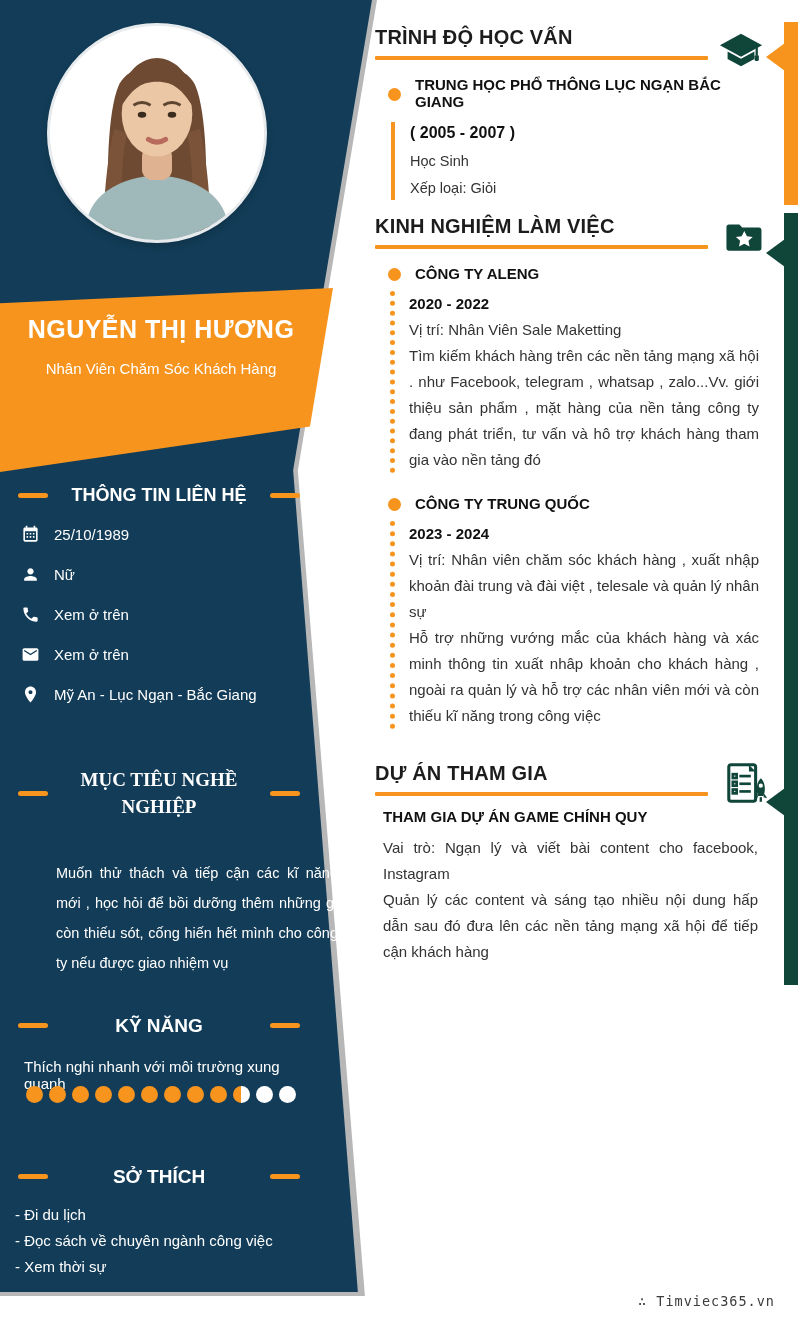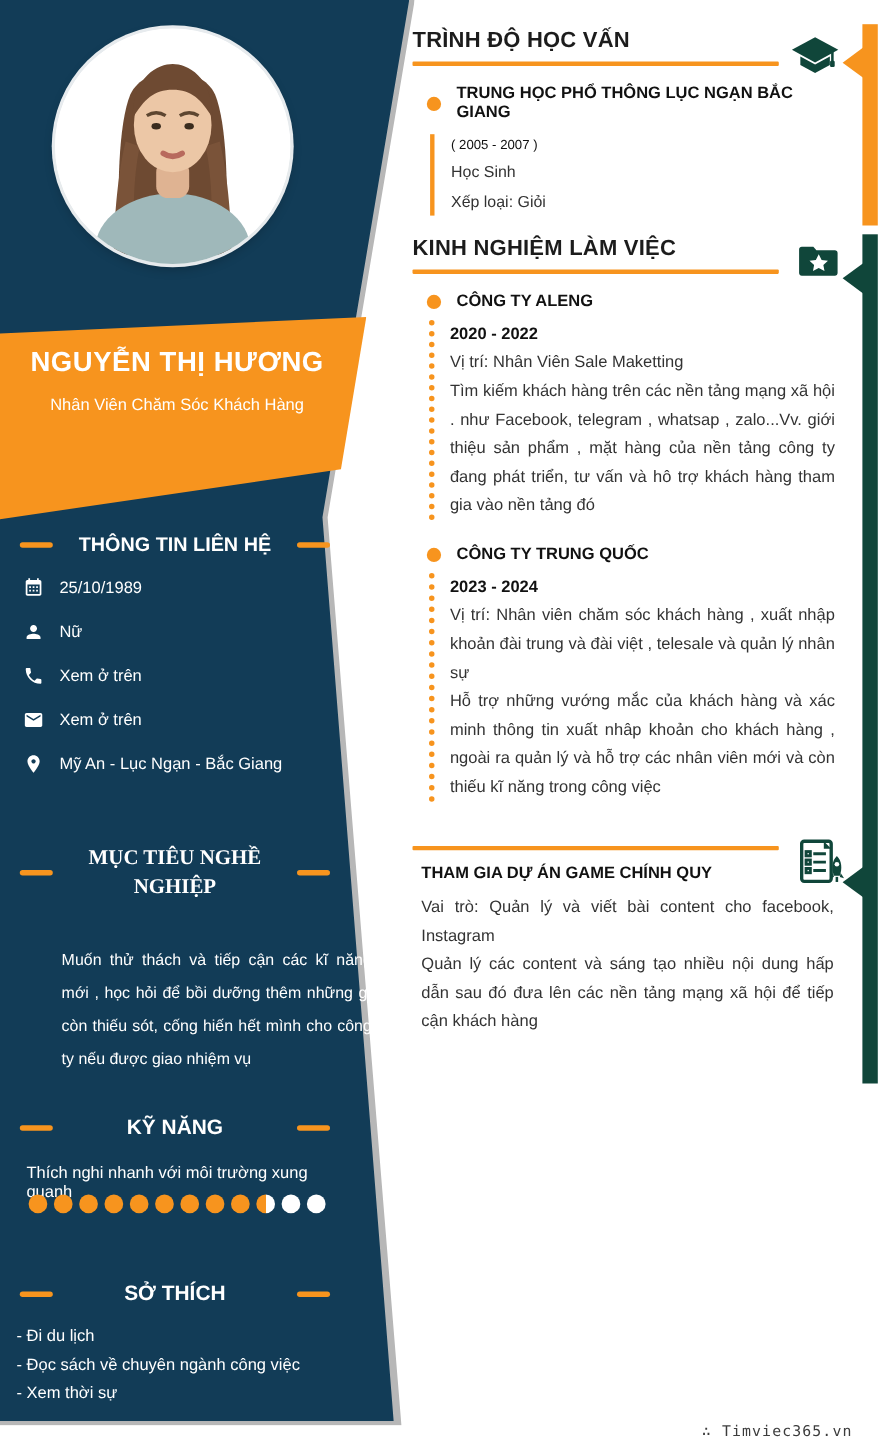--- a/index.html
+++ b/index.html
@@ -58,21 +58,21 @@
   .sdot.full{background:var(--orange);}
   .sdot.half{background:linear-gradient(90deg,var(--orange) 50%,#fff 50%);}
   .sdot.empty{background:#fff;}
   .hobby-list{position:absolute;left:15px;top:1202px;color:#fff;font-size:15px;line-height:26px;}
   .sec{position:absolute;left:375px;width:385px;}
   .sec-head{font-size:20px;font-weight:bold;color:var(--ink);letter-spacing:.2px;}
   .sec-rule{width:333px;height:4px;background:var(--orange);margin-top:7px;border-radius:1px;}
   .bullet-row{display:flex;align-items:center;gap:14px;margin-left:13px;font-weight:bold;font-size:15px;color:#111;}
   .bdot{width:13px;height:13px;border-radius:50%;background:var(--orange);flex:0 0 auto;margin-top:2px;}
   .edu-body{border-left:4px solid var(--orange);margin-left:16px;padding-left:15px;margin-top:12px;padding-top:2px;padding-bottom:4px;}
-  .edu-years{font-weight:normal;font-size:12px;color:#111;}
+  .edu-years{font-weight:bold;font-size:16px;color:#111;}
   .edu-line{font-size:14.5px;margin-top:11px;color:#333;}
   .job{margin-top:16px;}
   .job-body{border-left:5px dotted var(--orange);margin-left:15px;padding-left:14px;margin-top:9px;}
   .job-years{font-weight:bold;font-size:15px;color:#111;line-height:26px;}
   .jpara{font-size:15px;line-height:26px;text-align:justify;width:350px;color:#333;}
   .proj-title{font-weight:bold;font-size:15px;color:#111;margin:12px 0 10px 8px;}
   .ppara{font-size:15px;line-height:26px;text-align:justify;width:375px;margin-left:8px;color:#333;}
   
   .rbar{position:absolute;width:14px;left:784px;}
   .rbar.orange{background:var(--orange);top:22px;height:183px;}
@@ -293,22 +293,23 @@
     </div>
     <div class="job-body">
       <div class="job-years">2023 - 2024</div>
       <div class="jpara">Vị trí: Nhân viên chăm sóc khách hàng , xuất nhập khoản đài trung và đài việt , telesale và quản lý nhân sự</div>
       <div class="jpara">Hỗ trợ những vướng mắc của khách hàng và xác minh thông tin xuất nhâp khoản cho khách hàng , ngoài ra quản lý và hỗ trợ các nhân viên mới và còn thiếu kĩ năng trong công việc</div>
     </div>
   </div>
 </div>
 
 <div class="sec" style="top:762px;">
+  <div class="sec-head">DỰ ÁN THAM GIA</div>
   <div class="sec-rule"></div>
   <div class="proj-title">THAM GIA DỰ ÁN GAME CHÍNH QUY</div>
-  <div class="ppara">Vai trò: Quản lý và viết bài content cho facebook, Instagram</div>
+  <div class="ppara">Vai trò: Ngạn lý và viết bài content cho facebook, Instagram</div>
   <div class="ppara">Quản lý các content và sáng tạo nhiều nội dung hấp dẫn sau đó đưa lên các nền tảng mạng xã hội để tiếp cận khách hàng</div>
 </div>
 
 <div class="footer-brand">
   <span>∴</span>
   <span>Timviec365.vn</span>
 </div>
 
 </body></html>

